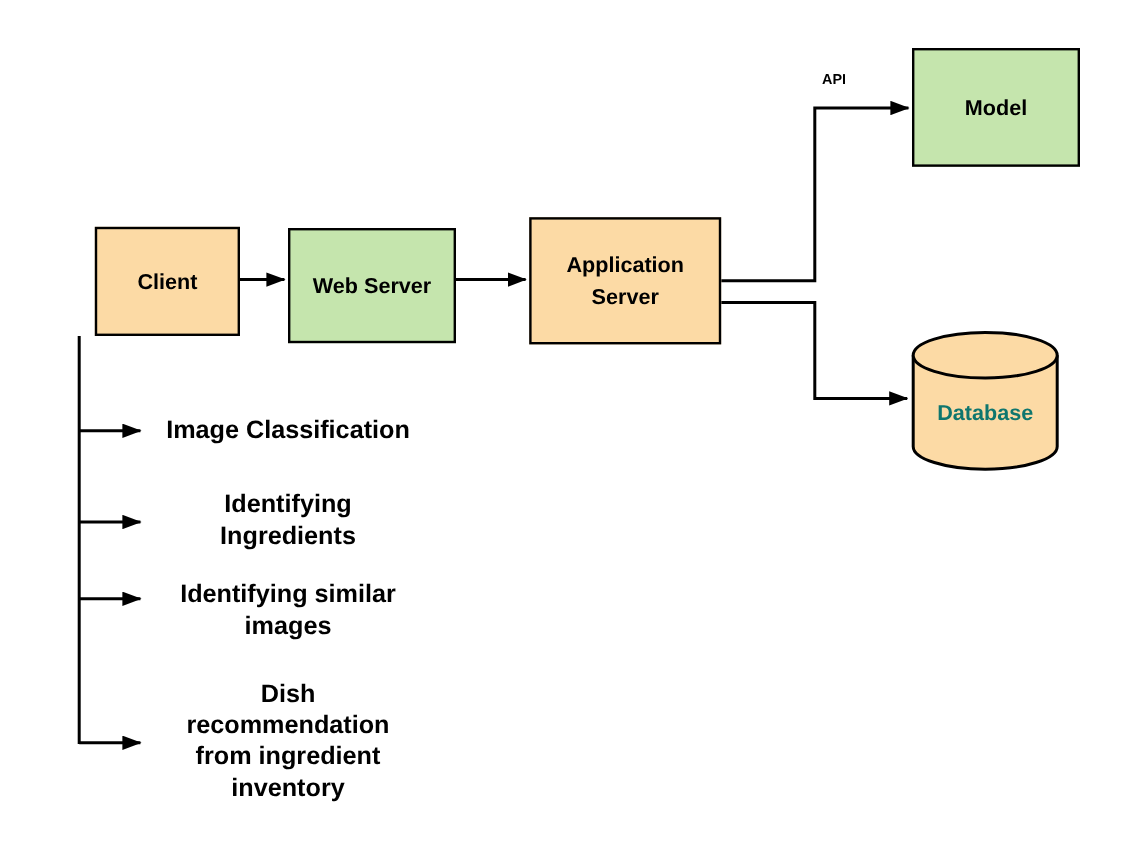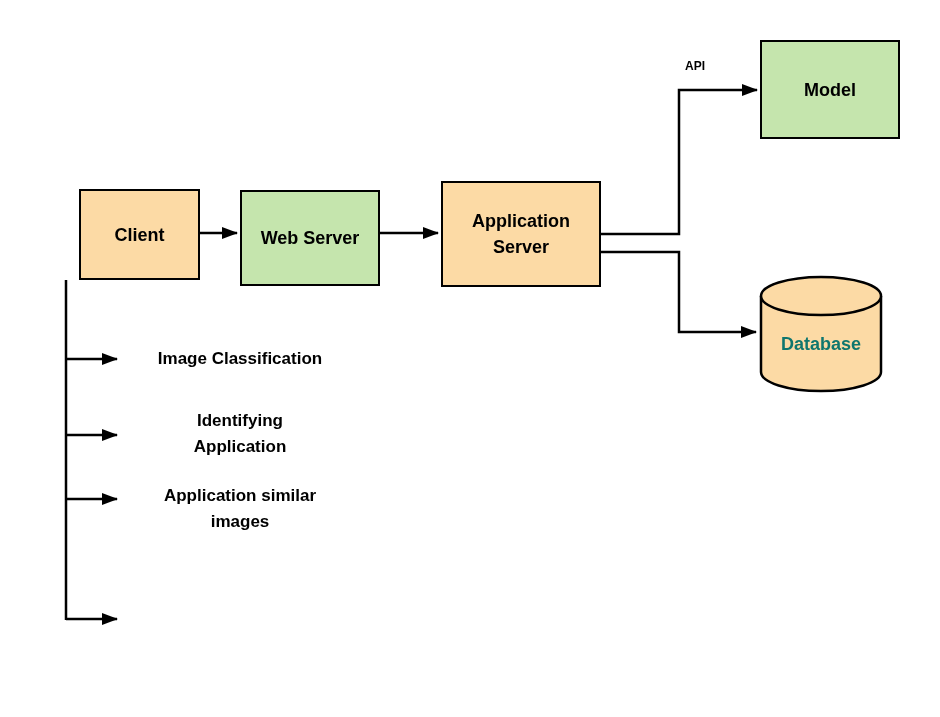--- a/index.html
+++ b/index.html
@@ -79,21 +79,21 @@
     font-size: 12px;
     color: #000000;
   }
 
   .feature {
     position: absolute;
     left: 130px;
     width: 220px;
     text-align: center;
     font-weight: bold;
-    font-size: 17px;
+    font-size: 21px;
     line-height: 26px;
     color: #000000;
     white-space: pre-line;
   }
   .feature-1 { top: 346px; }
   .feature-2 { top: 408px; }
   .feature-3 { top: 483px; }
   .feature-4 { top: 566px; }
 </style>
 </head>
@@ -138,17 +138,21 @@
       <path d="M2,21 L2,97 A60,19 0 0 0 122,97 L122,21" fill="#FCDAA5" stroke="#000000" stroke-width="2.5"></path>
       <ellipse cx="62" cy="21" rx="60" ry="19" fill="#FCDAA5" stroke="#000000" stroke-width="2.5"></ellipse>
     </svg>
     <span class="cyl-label">Database</span>
   </div>
 
   <div class="edge-label">API</div>
 
   <div class="feature feature-1">Image Classification</div>
   <div class="feature feature-2">Identifying
-Application</div>
-  <div class="feature feature-3">Application similar
+Ingredients</div>
+  <div class="feature feature-3">Identifying similar
 images</div>
+  <div class="feature feature-4">Dish
+recommendation
+from ingredient
+inventory</div>
 
 </div>
 
 </body></html>

